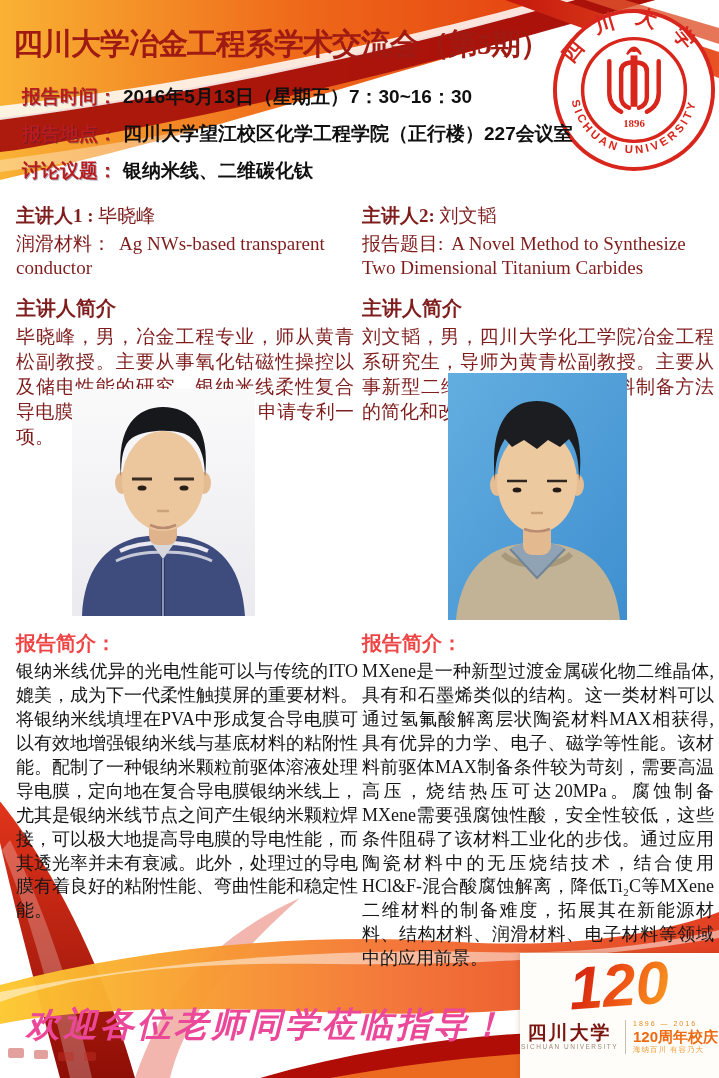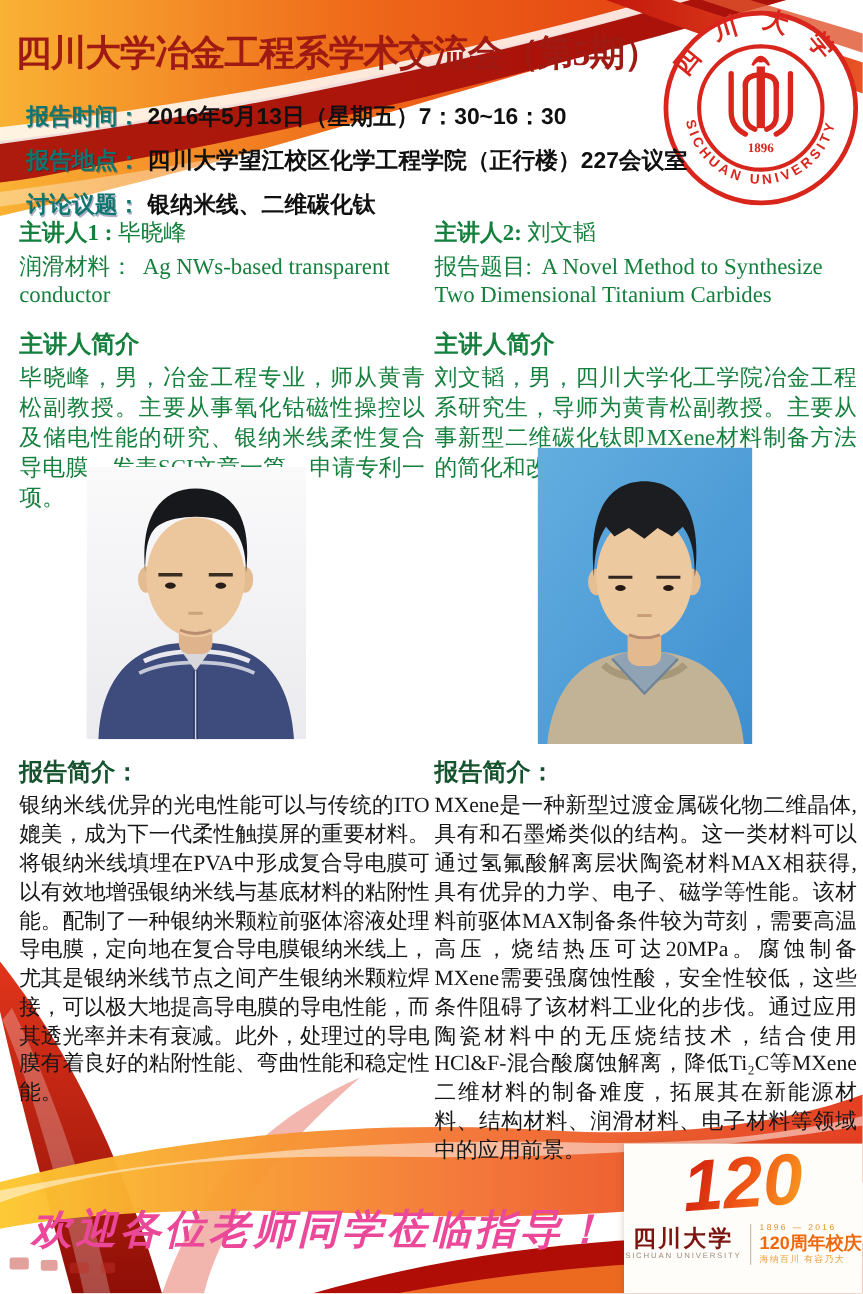--- a/index.html
+++ b/index.html
@@ -7,42 +7,42 @@
        font-family:"Liberation Serif","DejaVu Serif",serif;}
   .abs{position:absolute;}
   
   #bg-top{left:0;top:0;width:719px;height:195px;z-index:0;}
   #bg-bottom{left:0;top:780px;width:719px;height:298px;z-index:0;}
   
   #poster-title{left:13px;top:24px;z-index:2;font-size:30px;font-weight:bold;
     color:#9E1A12;white-space:nowrap;letter-spacing:-1px;}
   #info-lines{left:22px;top:84px;z-index:2;font-family:"Liberation Sans","DejaVu Sans",sans-serif;}
   .info-row{margin-bottom:11px;font-size:19px;font-weight:bold;white-space:nowrap;}
-  .info-label{color:#0f766e;text-shadow:1px 1px 0 rgba(20,30,90,.35);margin-right:6px;}
+  .info-label{color:#b91c1c;text-shadow:1px 1px 0 rgba(20,30,90,.35);margin-right:6px;}
   .info-value{color:#101010;}
   
   #seal{left:550px;top:6px;width:168px;height:168px;z-index:1;}
   
-  .col{z-index:2;font-size:19px;color:#15803d;line-height:1.3;}
+  .col{z-index:2;font-size:19px;color:#7f1d1d;line-height:1.3;margin-top:21px;}
   #col-left{left:16px;top:183px;width:338px;}
   #col-right{left:362px;top:183px;width:352px;}
   .speaker-line{font-size:19px;}
   .speaker-label{font-weight:bold;}
   .topic-line{margin-top:3px;}
   .topic-label{margin-right:8px;}
   .bio-heading{font-weight:bold;font-size:20px;margin-top:14px;margin-bottom:3px;}
   .bio-text{font-size:19px;line-height:1.32;text-align:justify;}
   
   #photo-left{left:72px;top:389px;width:183px;height:227px;z-index:2;}
   #photo-right{left:448px;top:373px;width:179px;height:247px;z-index:2;}
   
   .abstract{z-index:2;}
   #abstract-left{left:16px;top:630px;width:342px;}
   #abstract-right{left:362px;top:630px;width:352px;}
-  .abstract-heading{font-weight:bold;font-size:20px;margin-bottom:3px;color:#14532d;}
+  .abstract-heading{font-weight:bold;font-size:20px;margin-bottom:3px;color:#ef4444;}
   .abstract-text{font-size:18px;line-height:1.33;text-align:justify;color:#161616;}
   
   #welcome-line{left:26px;top:1002px;z-index:2;font-size:34px;font-weight:bold;font-style:italic;
     letter-spacing:3px;color:#ec4899;white-space:nowrap;}
   #anniversary-box{left:520px;top:953px;width:199px;height:125px;z-index:3;background:#fffdf9;
     box-shadow:0 0 6px rgba(120,60,0,.25);display:flex;flex-direction:column;align-items:center;}
   #anniv-number{font-size:60px;line-height:62px;font-weight:900;font-style:italic;
     background:linear-gradient(115deg,#D92B10 20%,#F05A16 55%,#F7931E 90%);
     -webkit-background-clip:text;background-clip:text;color:transparent;margin-top:2px;
     font-family:"Liberation Sans","DejaVu Sans",sans-serif;transform:rotate(-4deg);}

